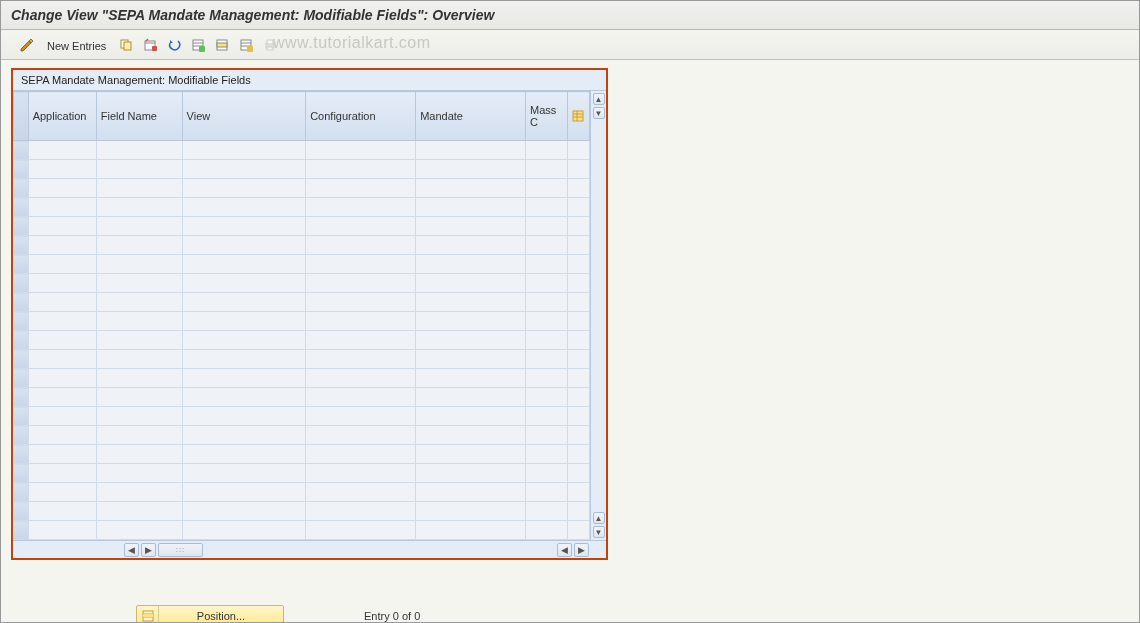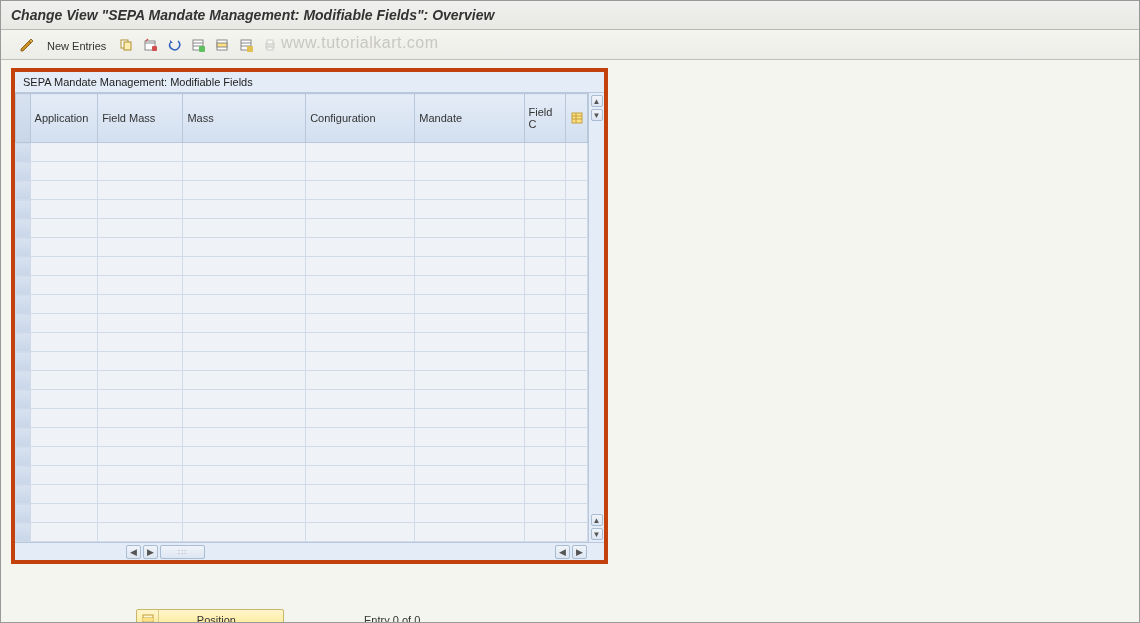--- a/index.html
+++ b/index.html
@@ -46,33 +46,33 @@
       border-radius: 2px;
     }
     .tb-text-btn {
       padding: 3px 6px;
       font-size: 11px;
       color: #333;
       cursor: pointer;
     }
     .watermark {
       position: absolute;
-      left: 280px;
+      left: 272px;
       top: 4px;
       font-size: 16px;
       color: #c8c8c0;
       font-weight: normal;
       letter-spacing: 0.5px;
     }
     .content-area {
       padding: 8px 10px;
     }
     .table-container {
       width: 597px;
-      border: 4px solid #c2410c;
+      border: 2px solid #c2410c;
       background: #fff;
     }
     .table-title {
       background: #e4ecf7;
       padding: 4px 8px;
       font-size: 11px;
       color: #222;
       border-bottom: 1px solid #b8c8da;
     }
     .table-wrapper {
@@ -287,25 +287,25 @@
 <div class="content-area">
   <div class="table-container">
     <div class="table-title">SEPA Mandate Management: Modifiable Fields</div>
     <div class="table-wrapper">
       <div class="table-main">
         <table class="grid">
           <thead>
             <tr>
               <th class="row-sel"></th>
               <th style="width:65px">Application</th>
-              <th style="width:82px">Field Mass</th>
-              <th style="width:118px">Mass</th>
+              <th style="width:82px">Field Name</th>
+              <th style="width:118px">View</th>
               <th style="width:105px">Configuration</th>
               <th style="width:105px">Mandate</th>
-              <th style="width:40px">Field C</th>
+              <th style="width:40px">Mass C</th>
               <th class="th-settings">
                 <svg width="12" height="12" viewBox="0 0 12 12" style="margin:auto">
                   <rect x="1" y="1" width="10" height="10" fill="#ffe080" stroke="#c0a040"></rect>
                   <line x1="1" y1="4" x2="11" y2="4" stroke="#c0a040"></line>
                   <line x1="1" y1="7" x2="11" y2="7" stroke="#c0a040"></line>
                   <line x1="5" y1="1" x2="5" y2="11" stroke="#c0a040"></line>
                 </svg>
               </th>
             </tr>
           </thead>

